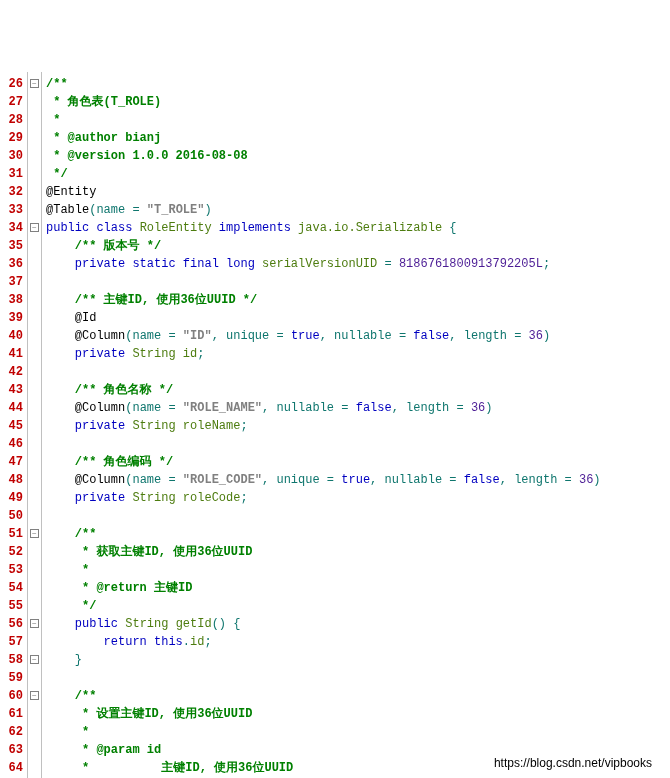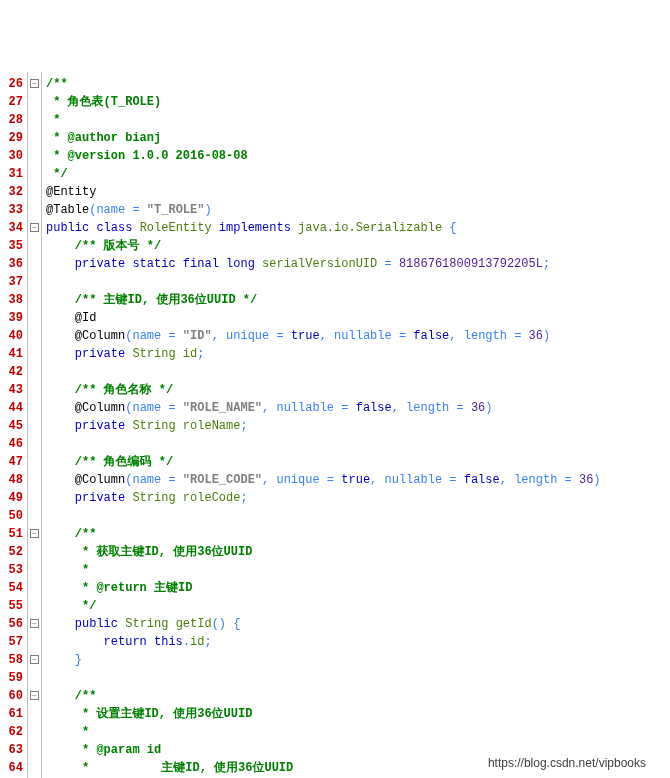--- a/index.html
+++ b/index.html
@@ -53,26 +53,26 @@
   .code {
     padding: 3px 0 0 4px;
     position: relative;
   }
   .kw { color: #0000C0; font-weight: normal; }
   .str { color: #808080; font-weight: bold; }
   .num { color: #4c1d95; font-weight: normal; }
   .comment { color: #008000; font-weight: bold; }
   .ann { color: #000000; }
   .black { color: #4d7c0f; }
-  .op { color: #3b82f6; }
+  .op { color: #0f766e; }
   .watermark {
     position: absolute;
     bottom: 6px;
-    right: 24px;
-    color: #404040;
+    right: 18px;
+    color: #000000;
     font-size: 12px;
     font-family: Arial, sans-serif;
     pointer-events: none;
   }
 </style>
 </head>
 <body>
 
 
 

